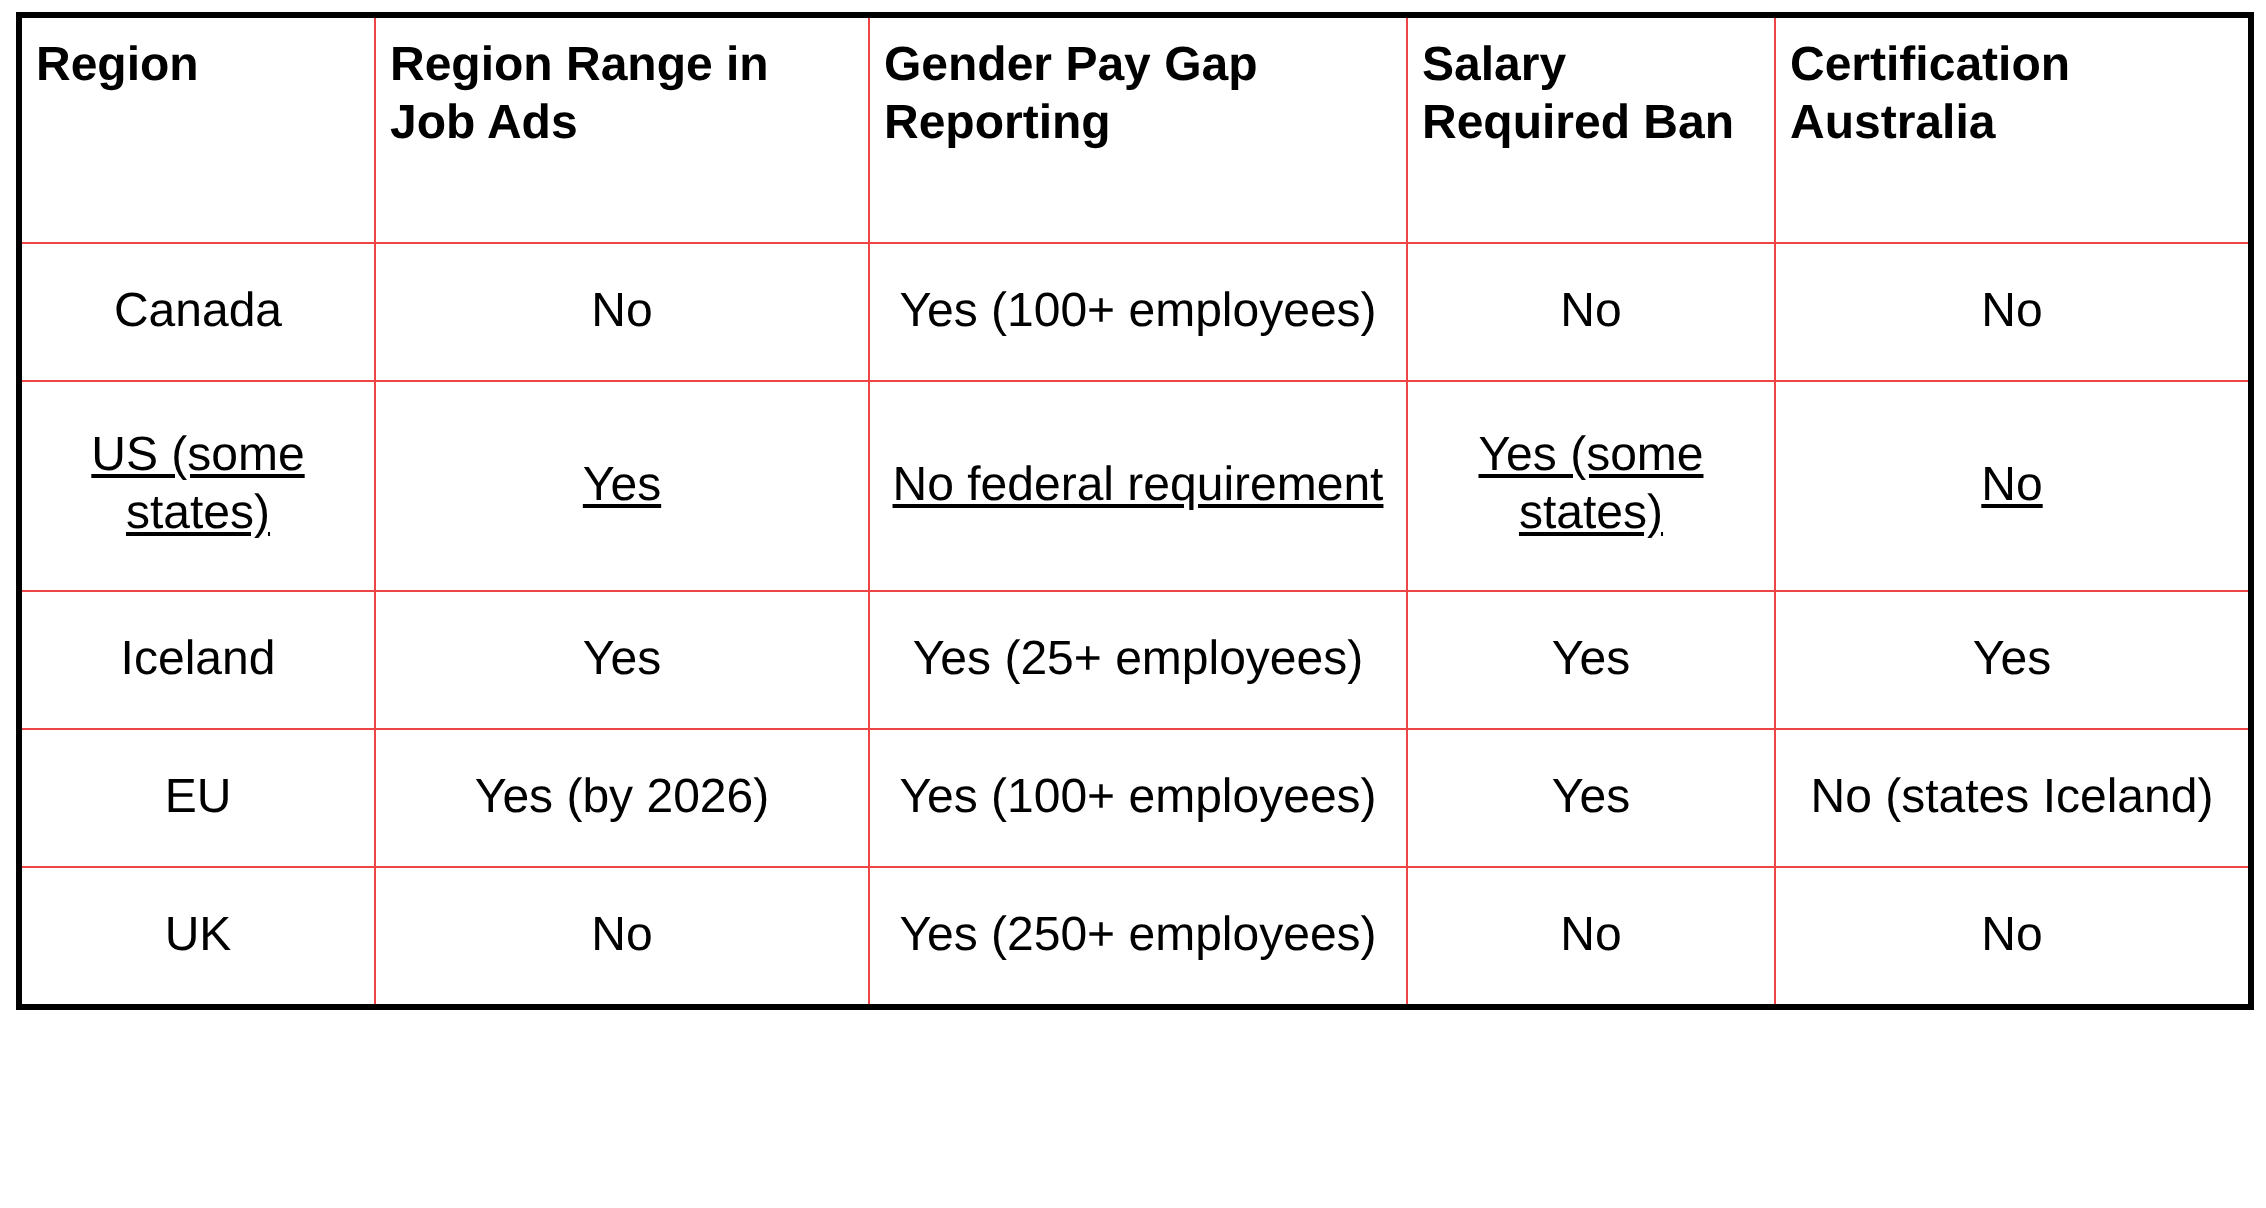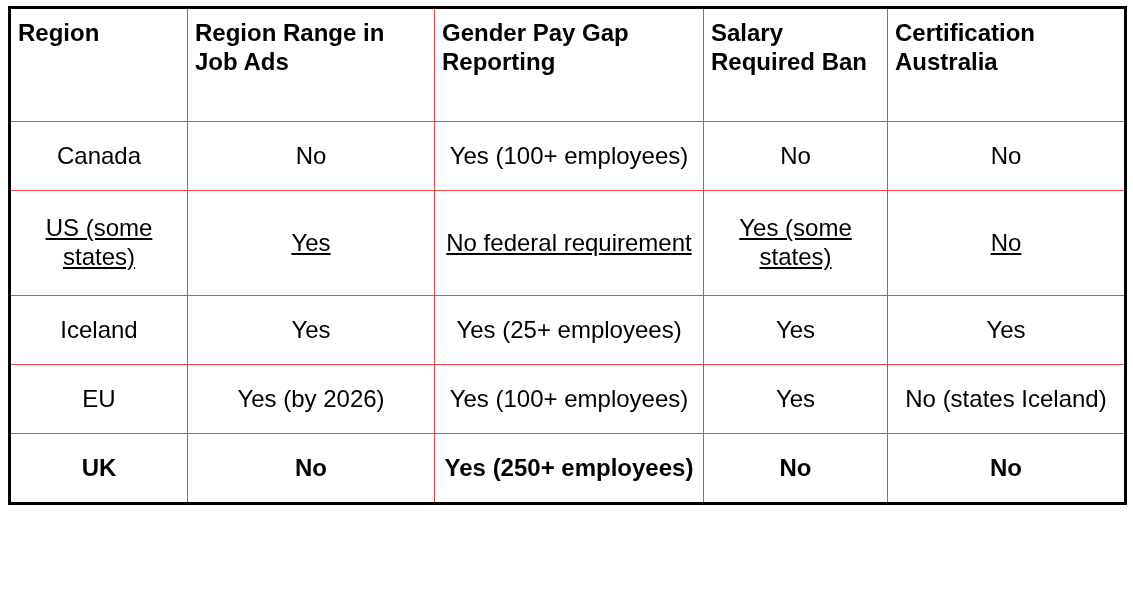--- a/index.html
+++ b/index.html
@@ -38,21 +38,21 @@
     overflow-wrap: break-word;
   }
   table.comparison thead th {
     font-weight: bold;
     vertical-align: top;
     padding-top: 10px;
   }
   tr.header-row th { height: 96px; }
   tr.data-row td { height: 56px; text-align: center; }
   tr.tall-row td { height: 92px; text-decoration: underline; }
-  tr.bold-row td { font-weight: bold; }
+  tr.bold-row td { font-weight: normal; }
 
   col.c-region { width: 178px; }
   col.c-salary-range { width: 247px; }
   col.c-gender-gap { width: 269px; }
   col.c-history-ban { width: 184px; }
   col.c-certification { width: 238px; }
 </style>
 </head>
 <body>
 

